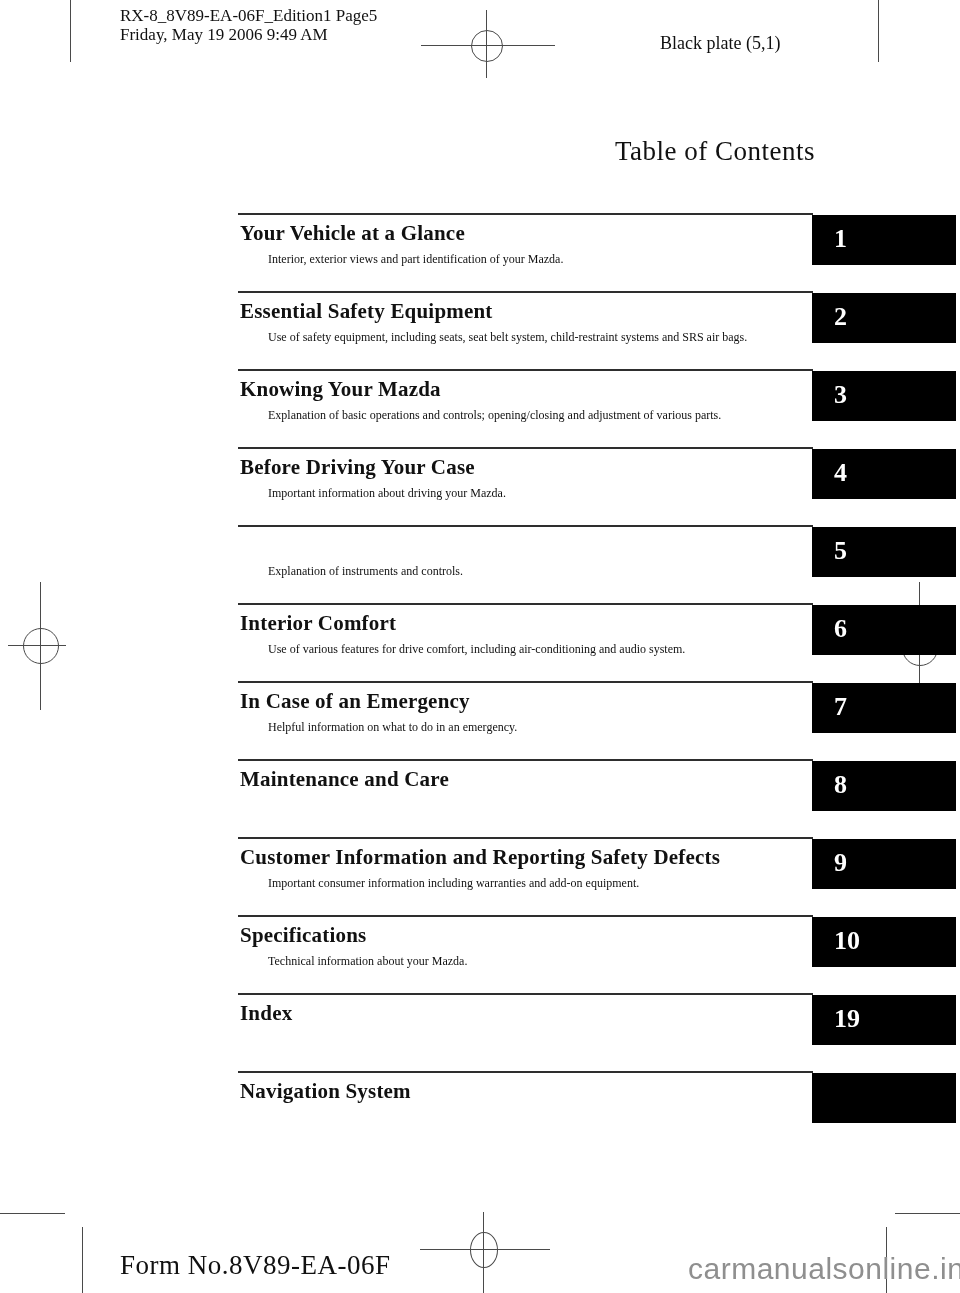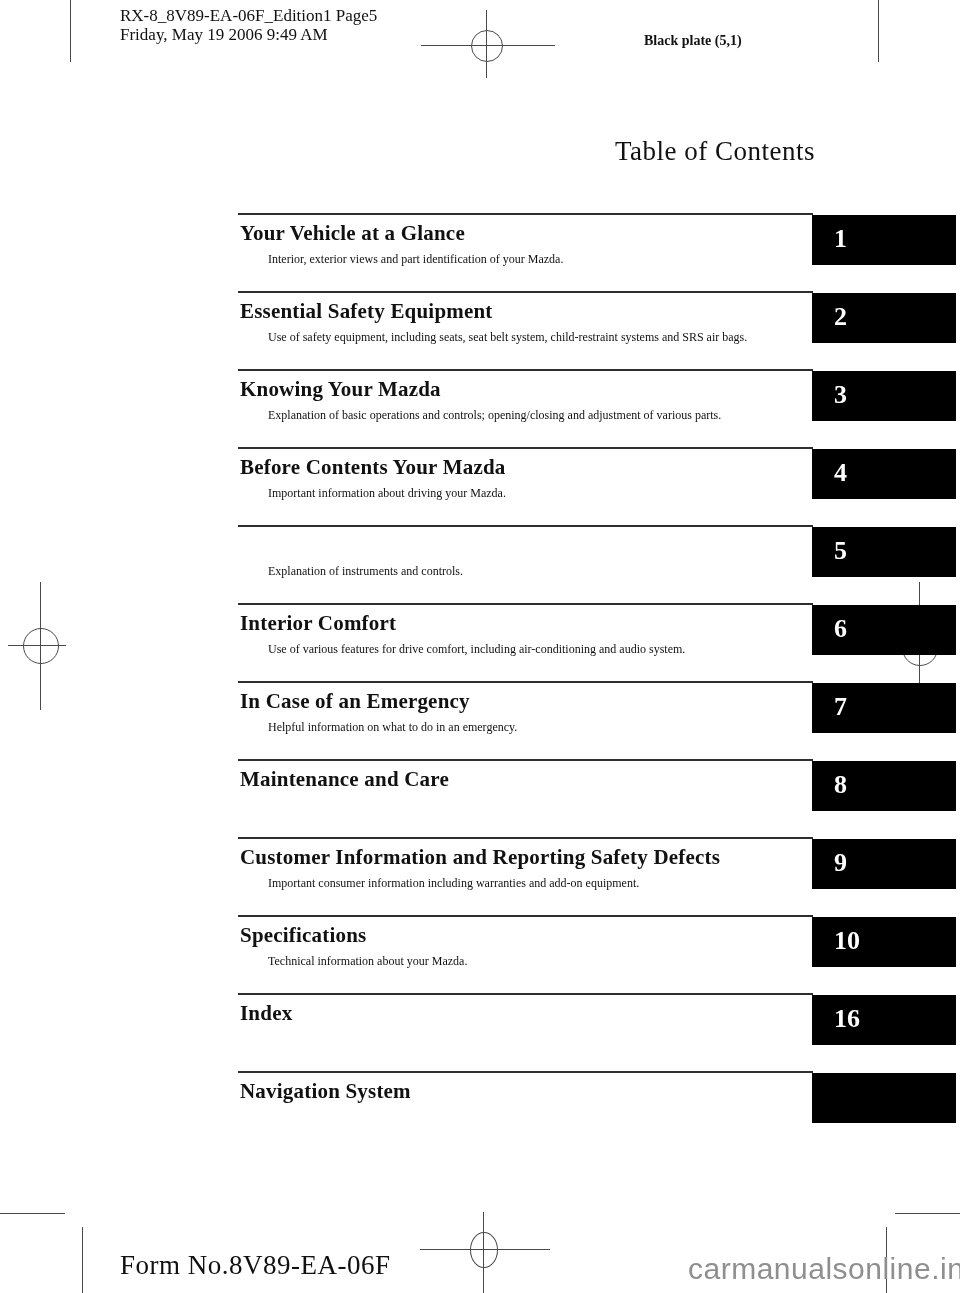--- a/index.html
+++ b/index.html
@@ -22,23 +22,22 @@
     border-radius: 50%;
     background: transparent;
     z-index: 1;
   }
   
   .doc-ref {
     position: absolute; left: 120px; top: 6px;
     font-size: 17px; line-height: 19px; white-space: pre;
   }
   .plate-note {
-    position: absolute; left: 644px; top: 33px;
-    font-size: 14px;
-    font-weight: bold;
+    position: absolute; left: 660px; top: 33px;
+    font-size: 18px;
   }
   
   .page-title {
     position: absolute; left: 400px; top: 136px; width: 415px;
     text-align: right; font-size: 27px; font-weight: normal;
     letter-spacing: 0.5px;
   }
   
   .entry {
     position: absolute; left: 0; width: 960px; height: 78px;
@@ -139,21 +138,21 @@
       <div class="entry" style="top: 369px;">
     <div class="rule"></div>
     <div class="title">Knowing Your Mazda</div>
     <div class="desc">Explanation of basic operations and controls; opening/closing and adjustment of various parts.</div>
     <div class="chapter-box">
       <div class="chapter-num">3</div>
     </div>
   </div>
       <div class="entry" style="top: 447px;">
     <div class="rule"></div>
-    <div class="title">Before Contents Your Mazda</div>
+    <div class="title">Before Driving Your Case</div>
     <div class="desc">Important information about driving your Mazda.</div>
     <div class="chapter-box">
       <div class="chapter-num">4</div>
     </div>
   </div>
       <div class="entry" style="top: 525px;">
     <div class="rule"></div>
     <div class="desc">Explanation of instruments and controls.</div>
     <div class="chapter-box">
       <div class="chapter-num">5</div>
@@ -196,21 +195,21 @@
     <div class="desc">Technical information about your Mazda.</div>
     <div class="chapter-box">
       <div class="chapter-num">10</div>
     </div>
   </div>
       <div class="entry" style="top: 993px;">
     <div class="rule"></div>
     <div class="title">Index</div>
     <div class="desc"></div>
     <div class="chapter-box">
-      <div class="chapter-num">16</div>
+      <div class="chapter-num">19</div>
     </div>
   </div>
       <div class="entry" style="top: 1071px;">
     <div class="rule"></div>
     <div class="title">Navigation System</div>
     <div class="desc"></div>
     <div class="chapter-box">
       <div class="chapter-num"></div>
     </div>
   </div>

